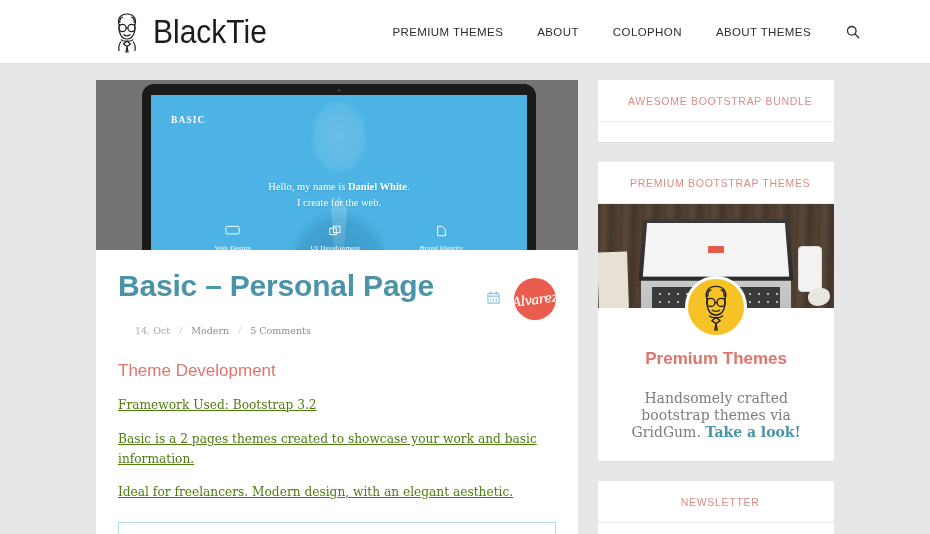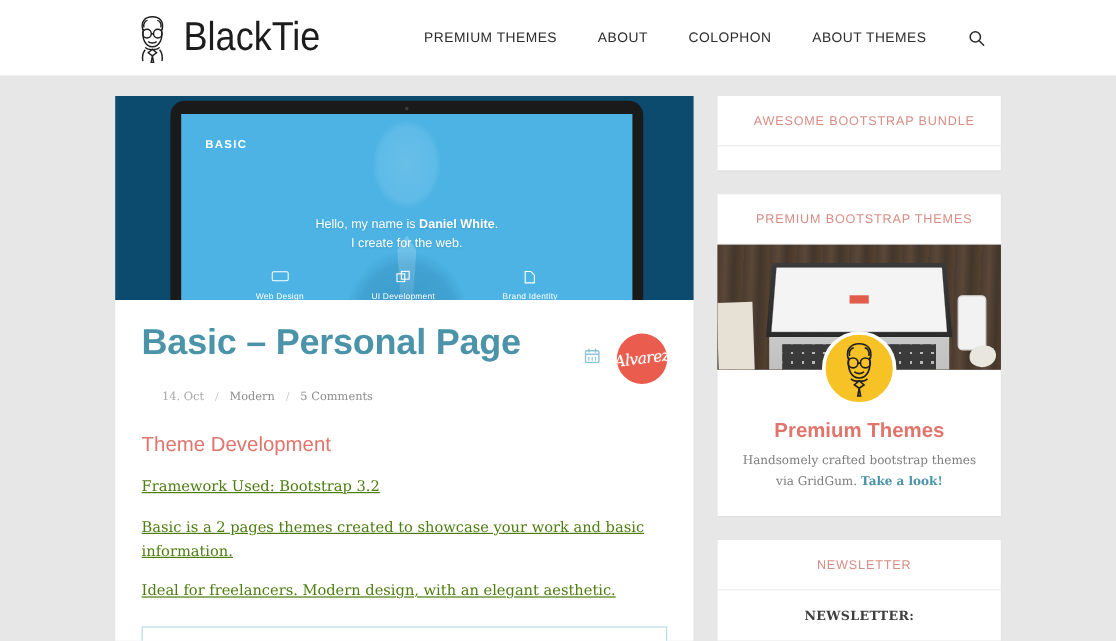--- a/index.html
+++ b/index.html
@@ -10,21 +10,21 @@
     font-family: "Liberation Sans", sans-serif;
   }
 
   
   .site-header {
     height: 64px;
     background: #ffffff;
     border-bottom: 1px solid #e0e0e0;
     display: flex;
     align-items: center;
-    padding: 0 103px 0 110px;
+    padding: 0 64px 0 110px;
     position: relative;
   }
   .brand { display: flex; align-items: center; gap: 9px; }
   .brand-mark { width: 34px; height: 42px; display: block; }
   .brand-text {
     font-family: "Liberation Sans", sans-serif;
     font-size: 30px;
     font-weight: 400;
     letter-spacing: 0px;
     color: #1c1c1c;
@@ -64,23 +64,24 @@
   .content-col { width: 485px; }
   .side-col { width: 237px; }
 
   
   .article-card {
     background: #ffffff;
     box-shadow: 0 1px 1px rgba(0,0,0,0.04);
   }
   .featured {
     height: 170px;
-    background: #0c4a6e;
+    background: #737373;
     overflow: hidden;
     position: relative;
+    font-family: Liberation Serif, serif;
   }
   .laptop {
     position: absolute;
     left: 46px; top: 4px;
     width: 394px; height: 230px;
     background: #1a1a1a;
     border-radius: 12px 12px 3px 3px;
     padding: 11px 9px 0 9px;
   }
   .laptop-cam {
@@ -288,23 +289,23 @@
     display: flex; align-items: center; justify-content: center;
     border: 3px solid #ffffff;
   }
   .promo-heading {
     margin-top: 11px;
     font-size: 17px;
     color: #e0756c;
     cursor: pointer;
   }
   .promo-text {
-    margin-top: 7px;
+    margin-top: 21px;
     font-family: "DejaVu Serif", serif;
-    font-size: 10px;
+    font-size: 14px;
     line-height: 17px;
     color: #7d7d7d;
   }
   .promo-link { color: #4a93a8; font-weight: bold; text-decoration: none; cursor: pointer; }
 
   .newsletter-body { padding: 16px 12px 14px 12px; text-align: center; }
   .subscribe-label {
     font-family: "DejaVu Serif", serif;
     font-size: 10.5px;
     font-weight: bold;

